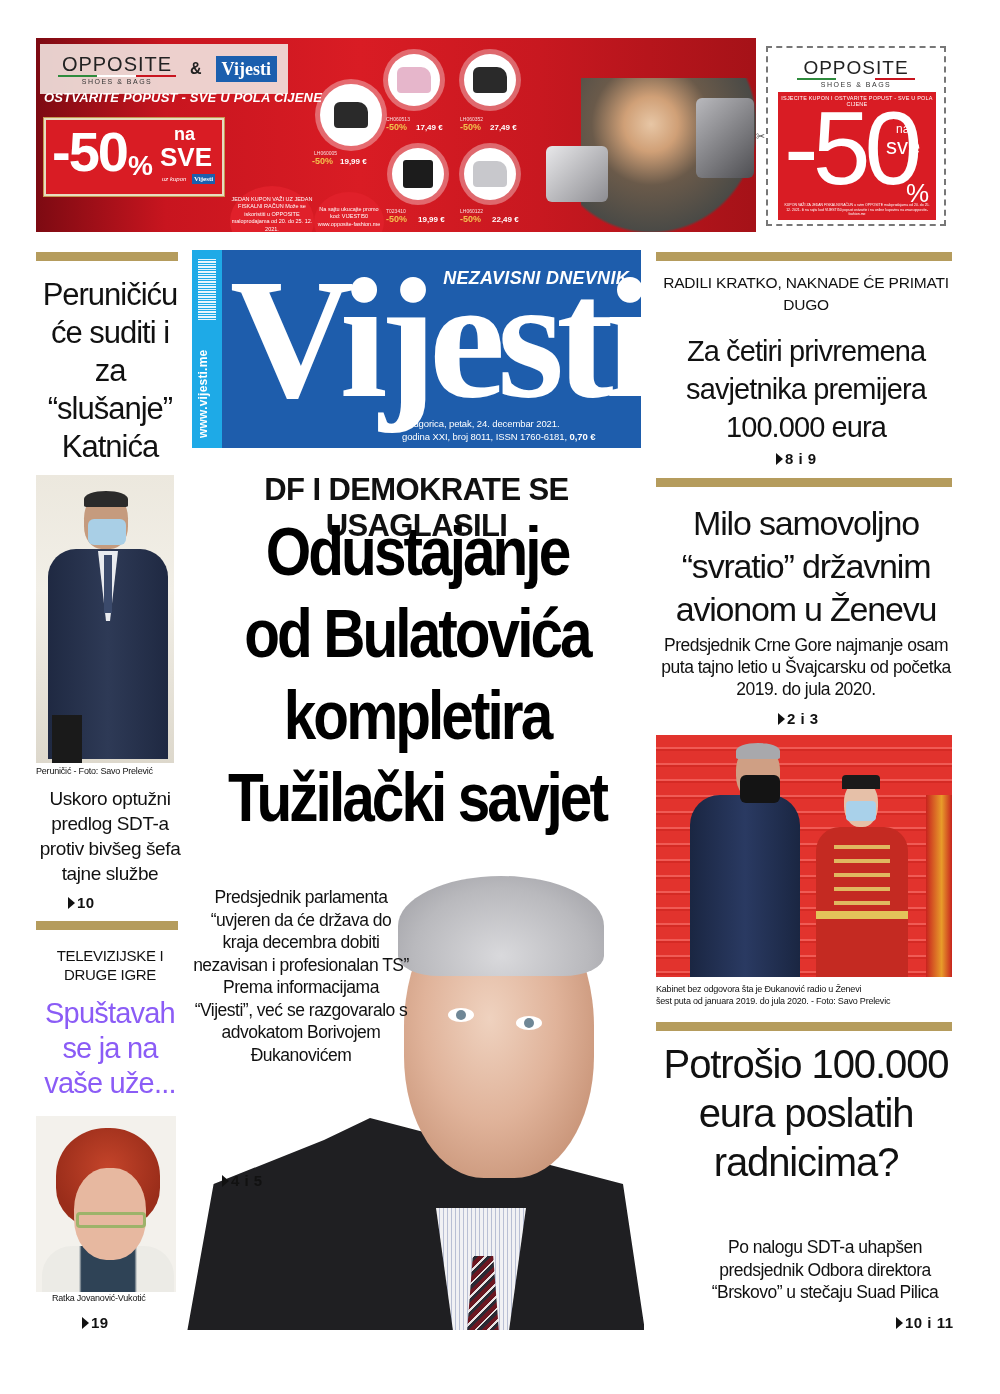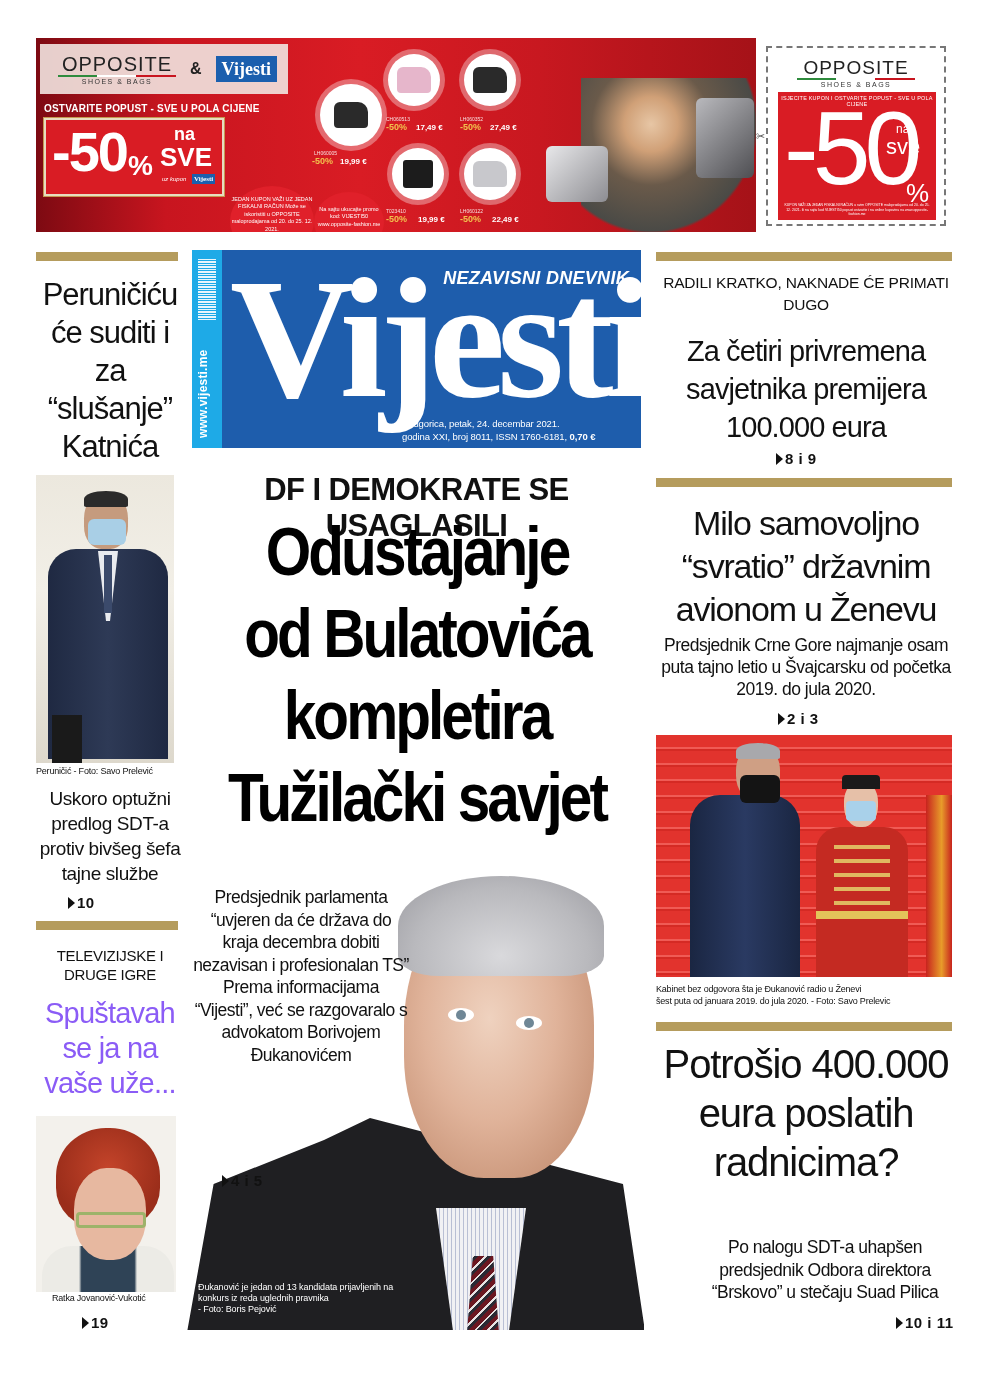--- a/index.html
+++ b/index.html
@@ -19,21 +19,21 @@
     background: rgba(240,225,220,0.92);
     display: flex; align-items: center; padding-left: 18px; gap: 8px;
   }
   .opp-logo { display: flex; flex-direction: column; align-items: center; }
   .opp-word { font-family: "Liberation Sans", sans-serif; font-size: 20px; letter-spacing: 1px; color: #222; line-height: 1; font-weight: normal; }
   .opp-line { width: 118px; height: 2px; background: linear-gradient(90deg,#2e8b3d 0%,#2e8b3d 33%,#ffffff 33%,#ffffff 66%,#c8151f 66%); margin: 1px 0; }
   .opp-sub { font-size: 7px; letter-spacing: 1.5px; color: #333; }
   .amp { font-size: 16px; font-weight: bold; color: #222; margin: 0 6px; }
   .mini-vijesti { background: #1b5fae; color: #fff; font-family: "Liberation Serif", serif; font-weight: bold; font-size: 18px; padding: 4px 6px; line-height: 1; }
 
-  .ad-tagline { position: absolute; left: 8px; top: 65px; font-size: 10px; font-weight: bold; color: #fff; letter-spacing: 0.2px; }
+  .ad-tagline { position: absolute; left: 8px; top: 52px; font-size: 13px; font-style: italic; font-weight: bold; color: #fff; letter-spacing: 0.2px; }
   .ad-promo-box {
     position: absolute; left: 8px; top: 80px; width: 180px; height: 78px;
     border: 2px solid #e8dcc0; background: #d91c24; outline: 1px solid #c49a52;
   }
   .ad-promo-box .big { position: absolute; left: 6px; top: 4px; font-size: 56px; font-weight: bold; color: #fff; line-height: 1; letter-spacing: -2px; }
   .ad-promo-box .pct { position: absolute; left: 82px; top: 30px; font-size: 28px; font-weight: bold; color: #fff; }
   .ad-promo-box .na { position: absolute; left: 128px; top: 4px; font-size: 18px; font-weight: bold; color: #fff; }
   .ad-promo-box .sve { position: absolute; left: 114px; top: 22px; font-size: 26px; font-weight: bold; color: #fff; }
   .ad-promo-box .kupon { position: absolute; left: 116px; top: 56px; font-size: 6px; color: #fff; font-style: italic; }
   .ad-promo-box .kupon-logo { position: absolute; left: 146px; top: 54px; background: #1b5fae; color: #fff; font-size: 7px; padding: 1px 2px; font-family: "Liberation Serif", serif; font-weight: bold; }
@@ -315,25 +315,20 @@
 </a>
 
 <div class="photo photo-bulatovic">
   <div class="bul-coat"></div>
   <div class="bul-shirt"></div>
   <div class="bul-tie"></div>
   <div class="bul-head"></div>
   <div class="bul-hair"></div>
   <div class="bul-eye" style="left:262px; top:140px;"></div>
   <div class="bul-eye" style="left:330px; top:148px;"></div>
-  <div class="bul-caption">
-    <div>Đukanović je jedan od 13 kandidata prijavljenih na</div>
-    <div>konkurs iz reda uglednih pravnika</div>
-    <div>- Foto: Boris Pejović</div>
-  </div>
 </div>
 
 <div class="abs center-deck">Predsjednik parlamenta “uvjeren da će država do kraja decembra dobiti nezavisan i profesionalan TS” Prema informacijama “Vijesti”, već se razgovaralo s advokatom Borivojem Đukanovićem</div>
 <div class="page-ref" style="left:222px; top:1172px;">
   <span class="tri"></span><span>4 i 5</span>
 </div>
 
 <div class="abs rc-kicker1">RADILI KRATKO, NAKNADE ĆE PRIMATI DUGO</div>
 <a class="abs rc-title1">Za četiri privremena savjetnika premijera 100.000 eura</a>
 <div class="page-ref" style="left:776px; top:450px;">
@@ -357,17 +352,17 @@
   <div class="guard-head"></div>
   <div class="guard-cap"></div>
   <div class="guard-mask"></div>
   <div class="flag"></div>
 </div>
 <div class="abs rc-caption">
   <div>Kabinet bez odgovora šta je Đukanović radio u Ženevi</div>
   <div>šest puta od januara 2019. do jula 2020. - Foto: Savo Prelevic</div>
 </div>
 
-<a class="abs rc-title3">Potrošio 400.000 eura poslatih radnicima?</a>
+<a class="abs rc-title3">Potrošio 100.000 eura poslatih radnicima?</a>
 <div class="abs rc-deck3">Po nalogu SDT-a uhapšen predsjednik Odbora direktora “Brskovo” u stečaju Suad Pilica</div>
 <div class="page-ref" style="left:896px; top:1314px;">
   <span class="tri"></span><span>10 i 11</span>
 </div>
 
 </body></html>

